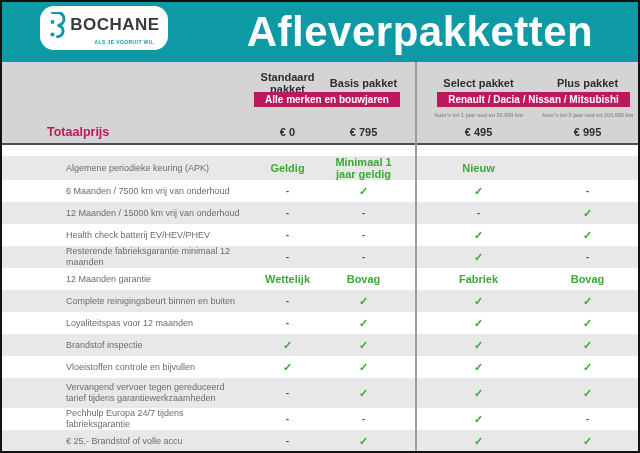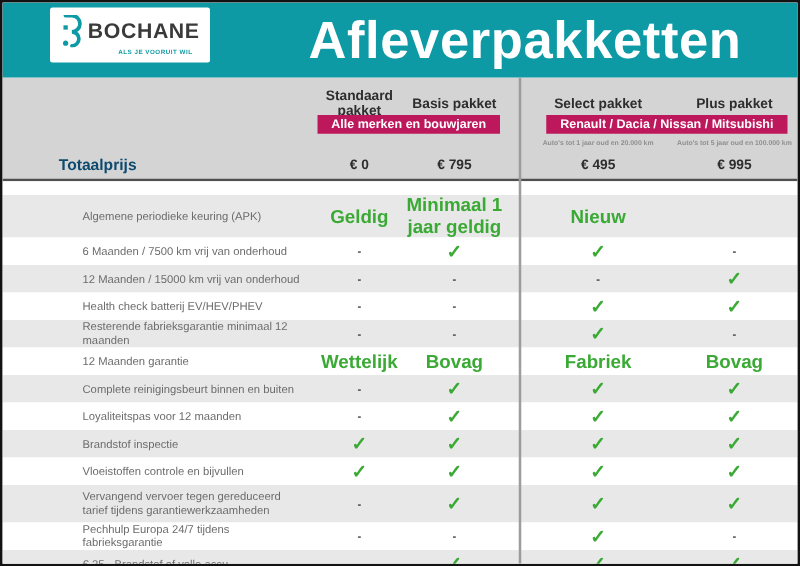--- a/index.html
+++ b/index.html
@@ -5,21 +5,21 @@
   html,body{margin:0;padding:0;background:#888;}
   .page{
     position:relative;width:640px;height:453px;box-sizing:border-box;
     border:2px solid #121212;background:#ffffff;overflow:hidden;
     font-family:"Liberation Sans", sans-serif;
   }
   
   .band{position:relative;height:60px;background:#0e9aa5;}
   .logo-box{
     position:absolute;left:38px;top:4px;width:128px;height:44px;
-    background:#ffffff;border-radius:2px;display:flex;flex-direction:column;
+    background:#ffffff;border-radius:14px;display:flex;flex-direction:column;
     align-items:center;justify-content:center;
   }
   .logo-row{display:flex;align-items:center;gap:3px;}
   .brand{font-size:17px;font-weight:bold;color:#3a3a3a;letter-spacing:.5px;line-height:1;}
   .tagline{font-size:5px;font-weight:bold;color:#0e9aa5;letter-spacing:.4px;align-self:flex-end;margin-right:14px;margin-top:1px;}
   .title{
     position:absolute;left:200px;right:0;top:0;height:60px;
     display:flex;align-items:center;justify-content:center;
     color:#ffffff;font-size:42px;font-weight:bold;letter-spacing:.5px;
   }
@@ -35,32 +35,32 @@
     background:#be185d;color:#ffffff;font-size:10px;font-weight:bold;
     display:flex;align-items:center;justify-content:center;height:15px;
   }
   .badge-left{grid-column:2/4;margin:0 2px 0 4px;}
   .badge-right{grid-column:5/7;margin:0 8px 0 17px;}
   .captions-row{height:12px;}
   .caption{font-size:5.5px;font-weight:bold;color:#8e8e8e;}
   .cap1{grid-column:5;}
   .cap2{grid-column:6;}
   .total-row{height:22px;}
-  .total-label{font-size:12.5px;font-weight:bold;color:#0c4a6e;padding-left:45px;display:flex;align-items:center;}
+  .total-label{font-size:12.5px;font-weight:bold;color:#be185d;padding-left:45px;display:flex;align-items:center;}
   .price{font-size:11px;font-weight:bold;color:#2d2d2d;}
   
   .gap{height:11px;background:#ffffff;}
   .row{min-height:22px;background:#ffffff;}
   .row.gray{background:#e8e8e8;}
   .row.tall{min-height:30px;}
   .feature-label{
     font-size:9px;color:#6c6c6c;padding-left:64px;padding-right:8px;
     display:flex;align-items:center;line-height:1.2;
   }
-  .val{font-size:15px;font-weight:bold;color:#3aaa35;}
+  .val{font-size:11px;font-weight:bold;color:#3aaa35;}
   .val.dash{color:#3c3c3c;font-size:9px;}
   
   .divider{position:absolute;left:413px;top:60px;bottom:0;width:2px;background:#9c9c9c;}
 </style>
 </head>
 <body>
 
 <div class="page">
 
   <div class="band">

